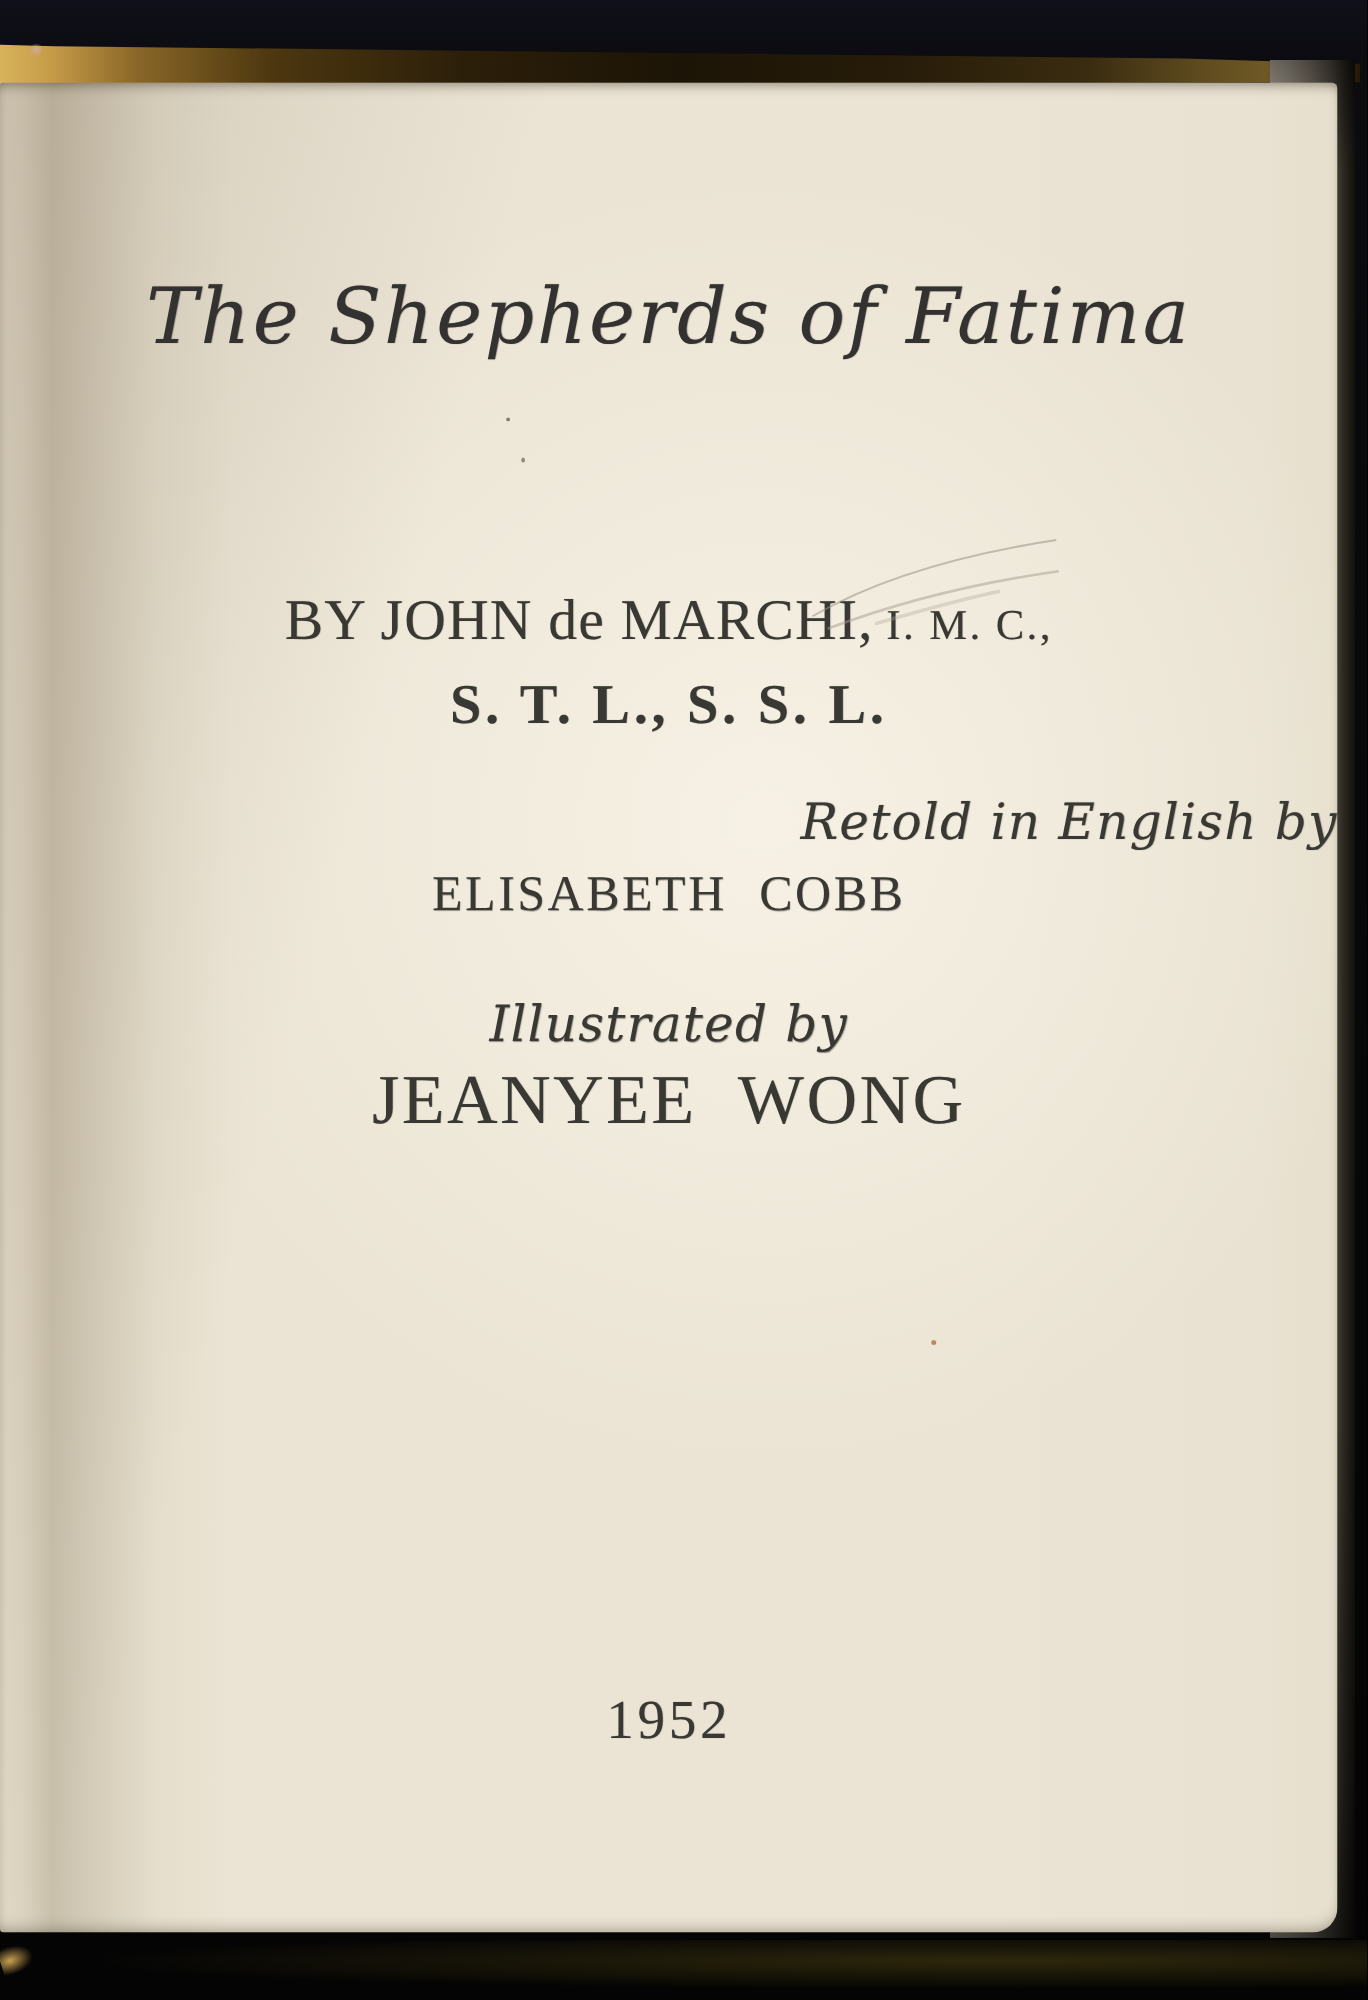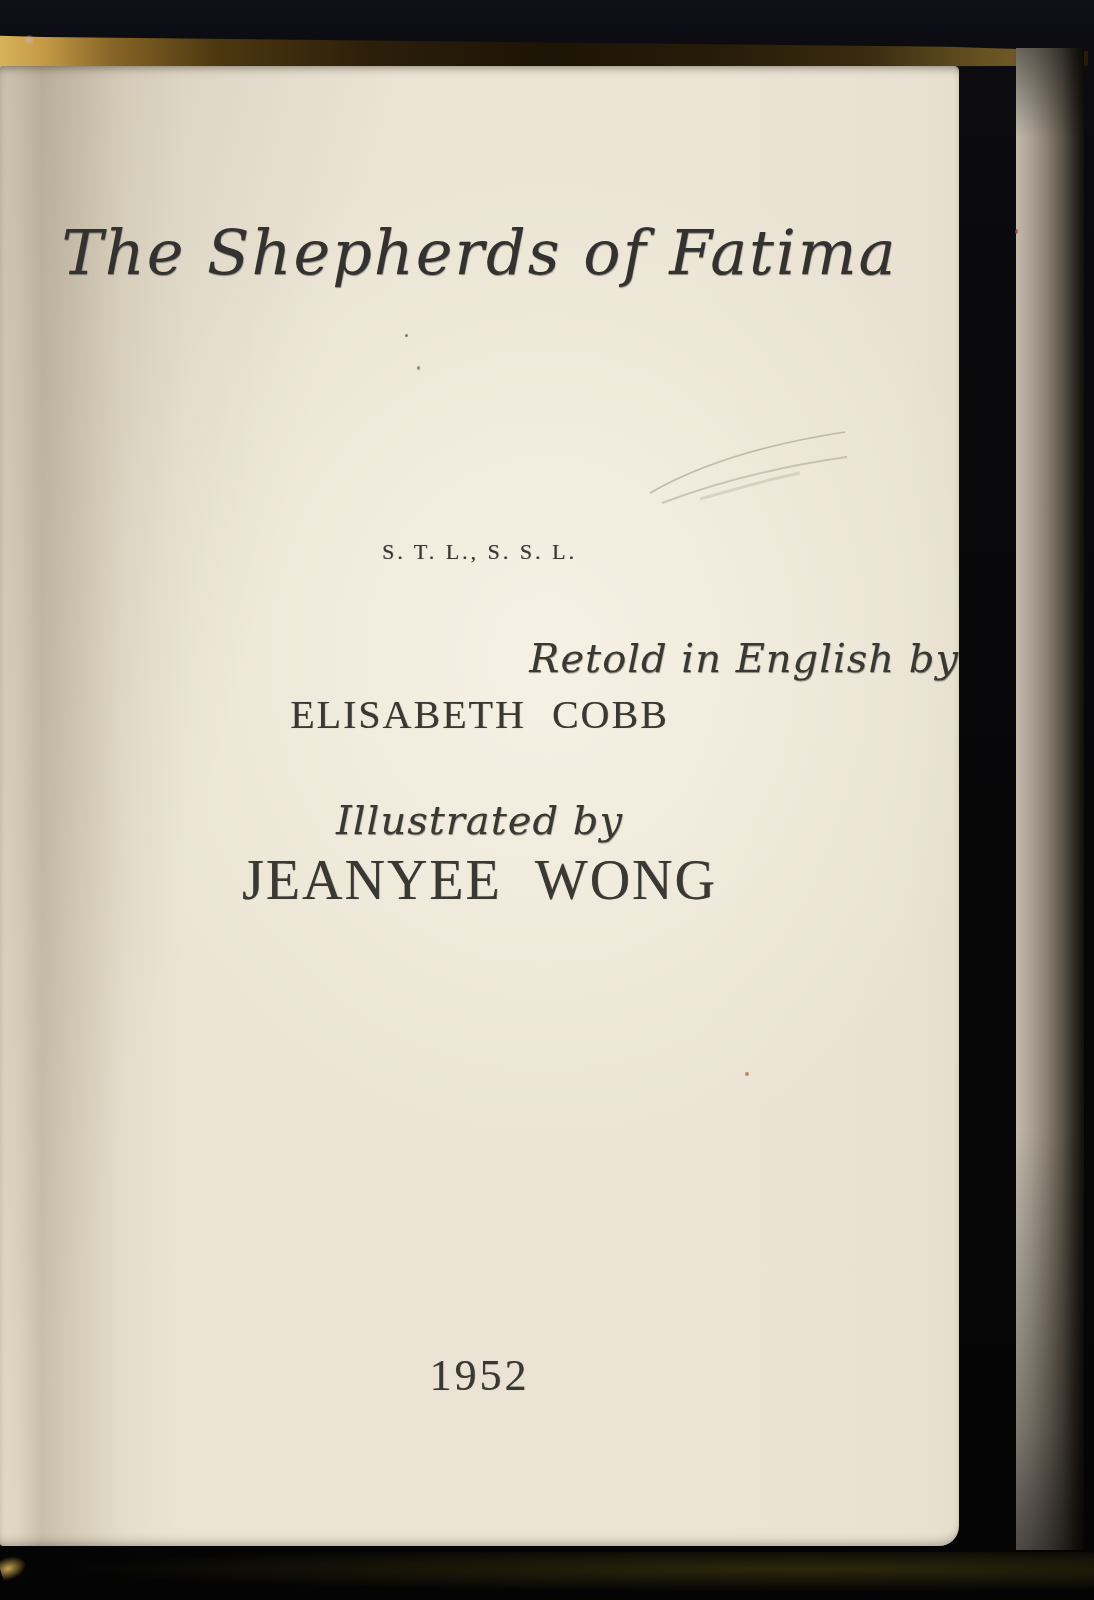--- a/index.html
+++ b/index.html
@@ -23,36 +23,36 @@
   }
   
   .fore-edge{
     position:absolute;left:1016px;top:48px;width:68px;height:1502px;
     background:
       linear-gradient(180deg,rgba(0,0,0,.45) 0%,rgba(0,0,0,0) 6%,rgba(0,0,0,0) 72%,rgba(0,0,0,.35) 92%,rgba(0,0,0,.6) 100%),
       linear-gradient(90deg,#c2baac 0%,#aba295 22%,#897f72 45%,#5c554a 68%,#2e2a23 86%,#12100c 100%);
   }
   
   .page{
-    position:absolute;left:0;top:66px;width:959px;height:1480px;
+    position:absolute;left:0;top:66px;width:1070px;height:1480px;
     border-radius:2px 5px 20px 3px;
     background:
       linear-gradient(105deg,rgba(105,88,66,.20) 0%,rgba(105,88,66,.09) 16%,rgba(105,88,66,0) 30%),
       radial-gradient(ellipse 72% 52% at 57% 40%,rgba(255,252,242,.55) 0%,rgba(255,252,242,0) 68%),
       linear-gradient(90deg,#e3dbc9 0px,#ddd4c1 18px,#c9c0ac 42px,#d3cab7 70px,#e5decc 125px,#ebe4d4 185px,#ebe4d4 72%,#e9e2d2 94%,#e6dfcd 100%);
     box-shadow:inset 0 7px 10px -6px rgba(40,30,15,.55), inset 0 -9px 12px -8px rgba(40,30,15,.40);
   }
   .line{position:absolute;left:0;width:100%;text-align:center;color:#3a3833;line-height:1;}
   .script{font-family:"DejaVu Serif",serif;font-style:italic;font-weight:400;
           text-shadow:.5px .5px .9px rgba(47,45,42,.5);}
   .caps{font-family:"Liberation Serif",serif;text-shadow:.4px .4px .7px rgba(47,45,42,.45);}
   .title-line{top:156px;font-size:62px;letter-spacing:2px;color:#343230;margin:0;font-weight:400;}
   .author-line{top:407px;font-size:46px;letter-spacing:1px;}
   .author-line .postnominal{font-size:34px;margin-left:10px;letter-spacing:2px;}
-  .degrees-line{top:475px;font-size:22px;letter-spacing:3px;}
+  .degrees-line{top:475px;font-size:45px;letter-spacing:3px;font-weight:bold;}
   .retold-line{top:572px;font-size:40px;letter-spacing:1px;text-align:right;}
   .reteller-line{top:629px;font-size:40px;letter-spacing:2px;word-spacing:14px;}
   .illustrated-line{top:734px;font-size:40px;letter-spacing:1px;}
   .illustrator-line{top:786px;font-size:56px;letter-spacing:2px;word-spacing:18px;}
   .publisher-line{top:1196px;font-size:45px;letter-spacing:2px;word-spacing:10px;}
   .year-line{top:1246px;font-size:44px;letter-spacing:3px;margin-top:42px;}
   
   .pencil-smudge{position:absolute;left:640px;top:349px;width:240px;height:90px;}
   .speck{position:absolute;border-radius:50%;}
   .speck-a{left:405px;top:268px;width:3px;height:3px;background:rgba(90,84,74,.75);}
@@ -77,20 +77,23 @@
 
   <div class="gilt"></div>
   <div class="gilt-speck"></div>
   <div class="fore-edge"></div>
   <span class="speck-red"></span>
 
   <div class="page">
 
     <h1 class="line script title-line">The Shepherds of Fatima</h1>
 
+    <div class="line caps author-line">
+      <span>BY JOHN de MARCHI,</span><span class="postnominal">I. M. C.,</span>
+    </div>
 
     <div class="line caps degrees-line">S. T. L., S. S. L.</div>
 
     <div class="line script retold-line">Retold in English by</div>
 
     <div class="line caps reteller-line">ELISABETH COBB</div>
 
     <div class="line script illustrated-line">Illustrated by</div>
 
     <div class="line caps illustrator-line">JEANYEE WONG</div>

